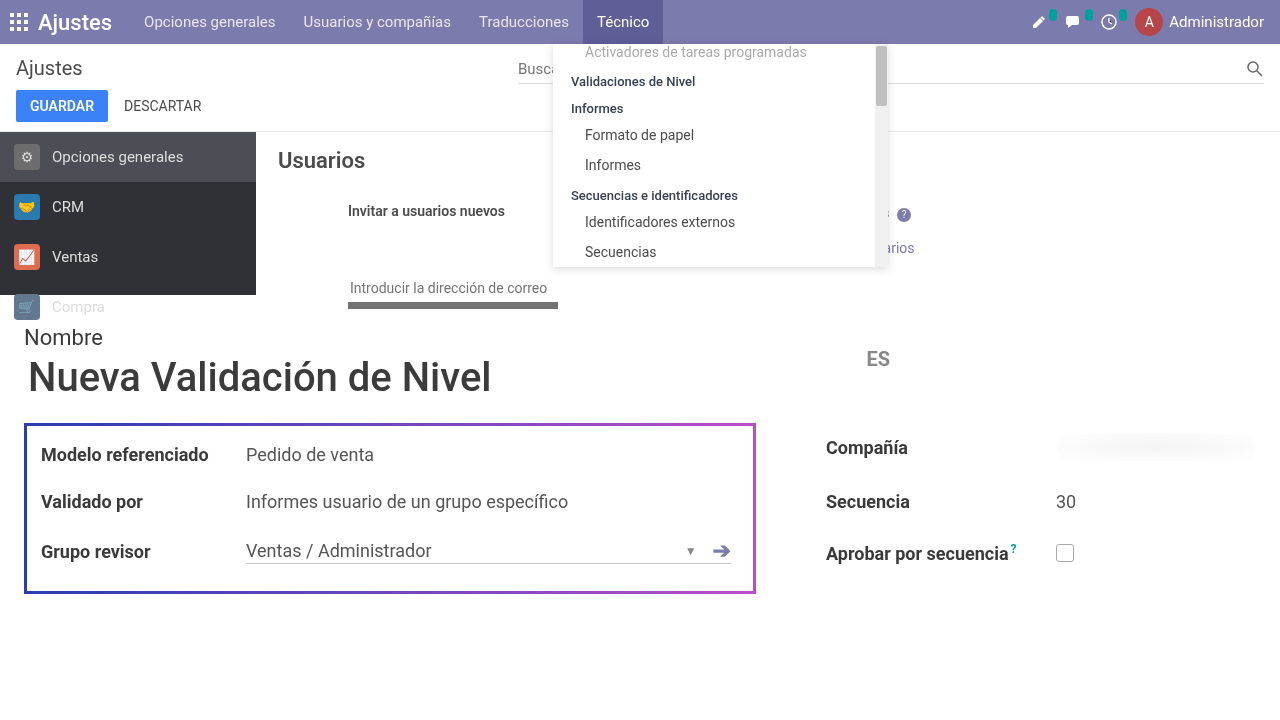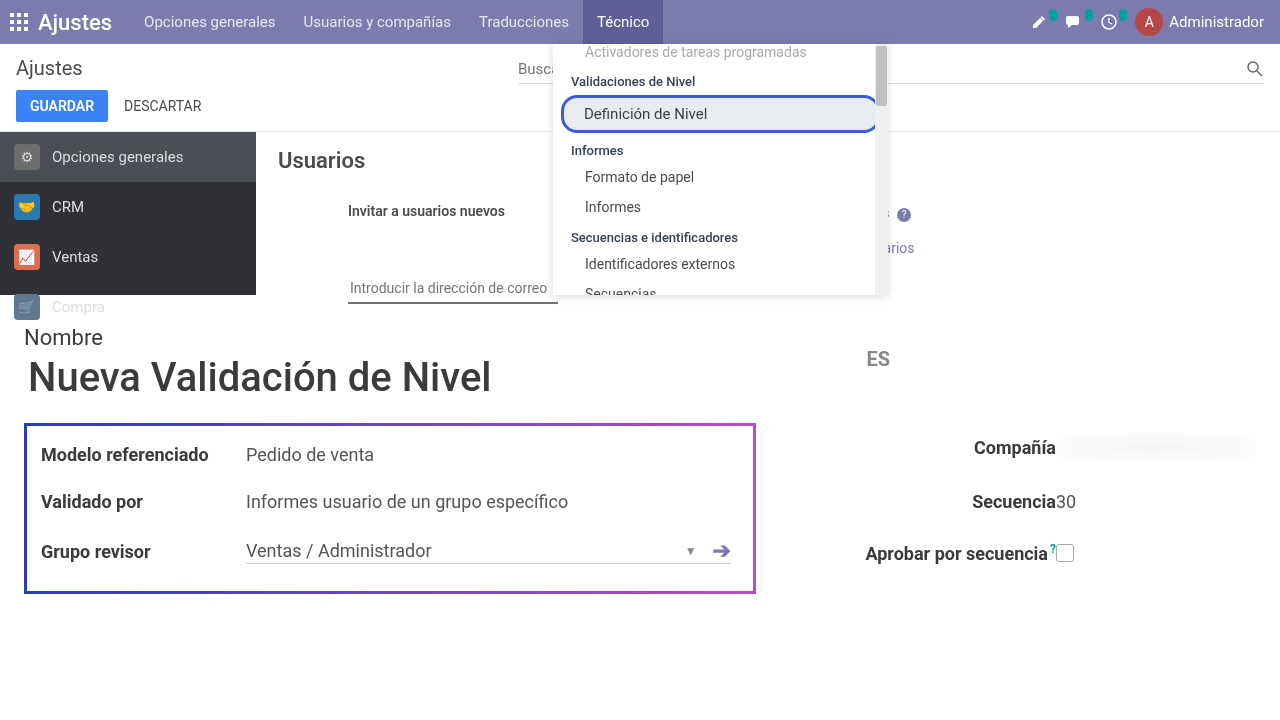--- a/index.html
+++ b/index.html
@@ -42,38 +42,38 @@
 .side-item.active { background:#4b4e55; }
 .side-icon { width:26px; height:26px; border-radius:4px; margin-right:12px; display:flex; align-items:center; justify-content:center; font-size:14px; }
 .ic-gear { background:#6d6d6d; } .ic-crm { background:#2a7ab0; } .ic-ventas { background:#e06c50; } .ic-compra { background:#627891; }
 
 .main { flex:1; padding:16px 22px; }
 .section-h { font-size:22px; font-weight:600; color:#4c4c4c; margin-bottom:30px; }
 .row1 { display:flex; padding-left:70px; gap:280px; }
 .lbl { font-size:14px; font-weight:600; color:#4c4c4c; }
 .users-link { color:#7c7bad; font-size:14px; cursor:pointer; }
 .help-circ { display:inline-block; width:14px; height:14px; border-radius:50%; background:#7c7bad; color:#fff; font-size:10px; text-align:center; line-height:14px; margin-left:4px; }
-.email-in { margin-left:70px; margin-top:18px; width:210px; border:none; border-bottom:2px solid #737373; padding:6px 2px; font-size:14px; color:#888; outline:none; }
+.email-in { margin-left:70px; margin-top:18px; width:210px; border:none; border-bottom:7px solid #737373; padding:6px 2px; font-size:14px; color:#888; outline:none; }
 
 .form-area { padding:30px 24px 10px 24px; position:relative; }
 .nombre-lbl { font-size:22px; color:#3a3a3a; }
 .big-title { font-size:40px; font-weight:500; color:#3b3b3b; margin:4px 0 22px 4px; }
 .es-badge { position:absolute; right:390px; top:52px; font-size:20px; font-weight:700; color:#888; }
 
 .form-grid { display:flex; gap:40px; }
 .form-left { border:3px solid; border-image:linear-gradient(90deg,#2a3eb1,#b84fc7) 1; border-radius:20px; padding:18px 22px 22px 14px; width:760px; }
 .form-left-inner { display:grid; grid-template-columns:205px 1fr; row-gap:26px; align-items:center; }
 .f-label { font-size:18px; font-weight:700; color:#3a3a3a; }
 .f-value { font-size:18px; color:#555; }
 .select-row { display:flex; align-items:center; border-bottom:1px solid #ccc; }
 .select-row .f-value { flex:1; }
 .caret { color:#888; font-size:12px; margin:0 8px; }
 .ext-arrow { color:#7c7bad; font-size:22px; font-weight:bold; margin-left:8px; }
 
-.form-right { padding:10px 0 0 30px;text-align:right; }
+.form-right { padding:10px 0 0 30px; }
 .fr-row { display:flex; align-items:center; margin-bottom:30px; }
 .fr-label { font-size:18px; font-weight:700; color:#3a3a3a; width:230px; }
 .fr-value { font-size:18px; color:#555; }
 .blur-box { width:200px; height:28px; background:radial-gradient(ellipse,#f4f4f4,#fff); border-radius:14px; }
 .help-q { color:#00a09d; font-size:12px; vertical-align:super; margin-left:2px; }
 .chk { width:18px; height:18px; border:1px solid #aaa; border-radius:3px; }
 
 svg { display:block; }
 </style>
 </head>
@@ -121,21 +121,20 @@
     <div style="display:flex;align-items:center;cursor:pointer">
       <div class="avatar">A</div>
       <span class="username">Administrador</span>
     </div>
   </div>
 </div>
 
 <div class="dropdown-menu">
   <div class="dd-item-cut">Activadores de tareas programadas</div>
   <div class="dd-section">Validaciones de Nivel</div>
-  <div class="dd-highlight">Definición de Nivel</div>
   <div class="dd-section">Informes</div>
   <div class="dd-item">Formato de papel</div>
   <div class="dd-item">Informes</div>
   <div class="dd-section">Secuencias e identificadores</div>
   <div class="dd-item">Identificadores externos</div>
   <div class="dd-item">Secuencias</div>
   <div class="dropdown-scroll">
     <div class="dropdown-arrow">▲</div>
     <div class="dropdown-thumb"></div>
   </div>

